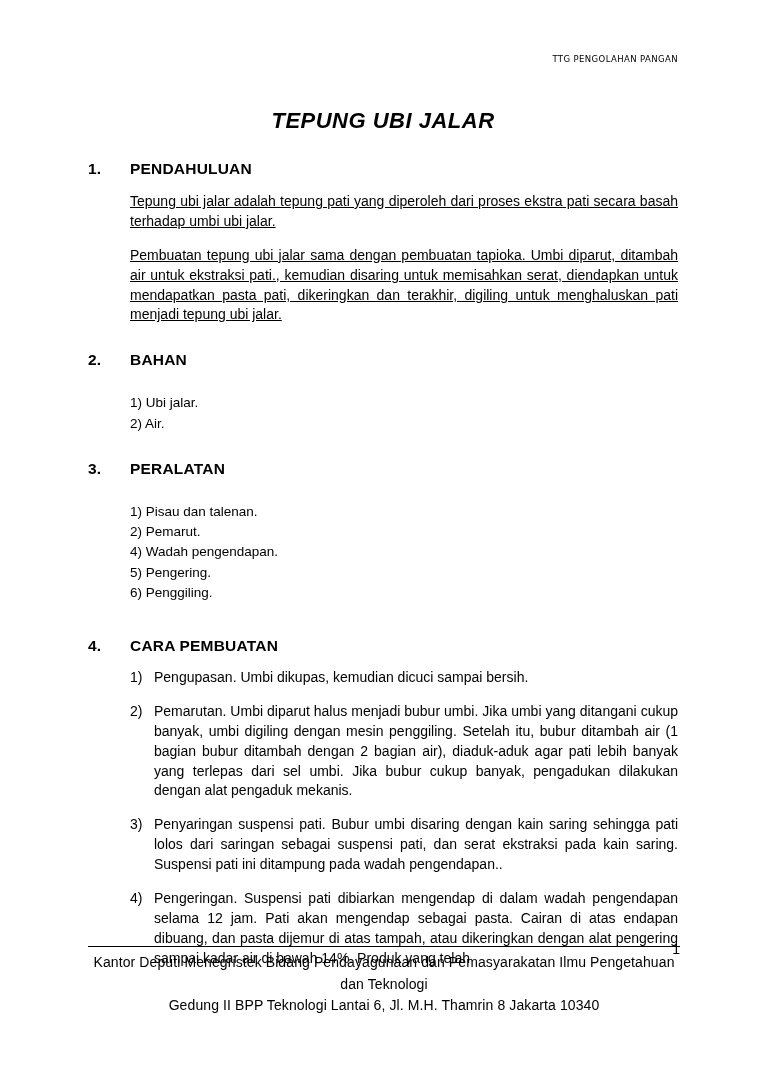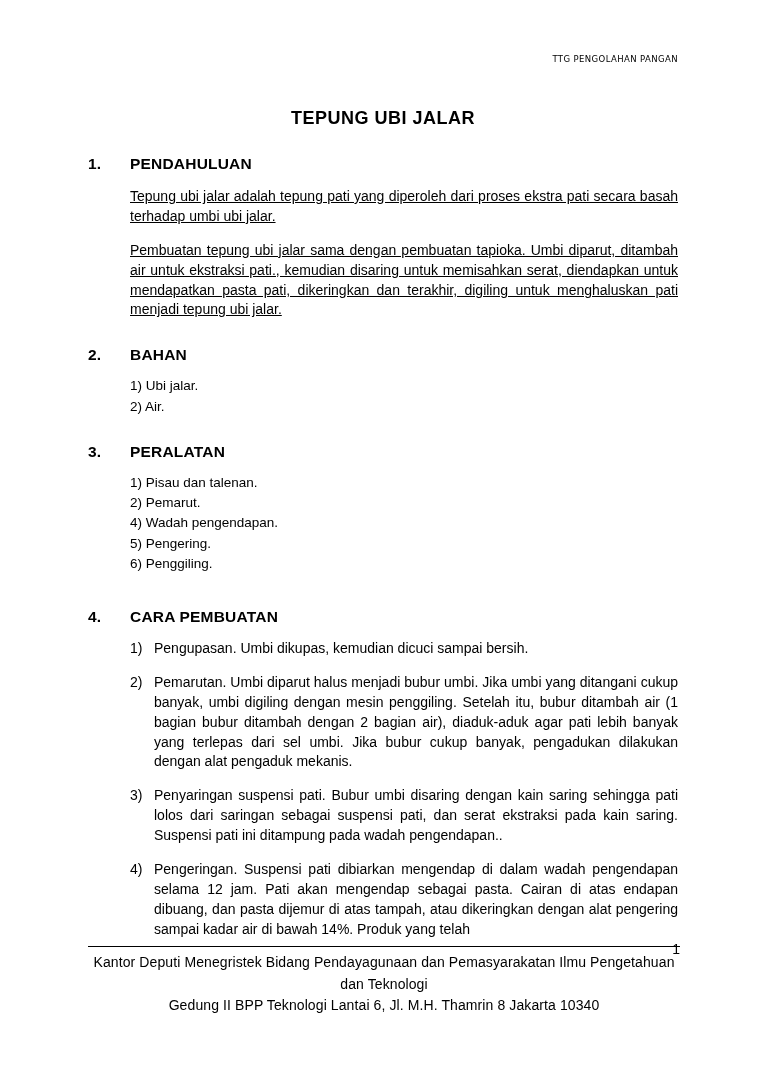--- a/index.html
+++ b/index.html
@@ -25,24 +25,25 @@
   .header-right {
     text-align: right;
     font-size: 8.5px;
     letter-spacing: 0.4px;
     color: #000;
     font-family: "DejaVu Sans", sans-serif;
     margin: 0 0 0 0;
   }
   .doc-title {
     text-align: center;
-    font-size: 18px;
+    font-size: 22px;
     font-weight: bold;
     letter-spacing: 0.5px;
     margin: 44px 0 0 0;
+    font-style: italic;
   }
   .section {
     margin-top: 26px;
   }
   .section-head {
     display: flex;
     align-items: baseline;
     font-size: 15.5px;
     font-weight: bold;
     letter-spacing: 0.2px;
@@ -66,21 +67,21 @@
   }
   .body-block p {
     margin: 0 0 14px 0;
     text-decoration: underline;
   }
   .body-block p:last-child {
     margin-bottom: 0;
   }
   .list {
     margin-left: 42px;
-    margin-top: 12px;
+    margin-top: 24px;
     font-size: 13.5px;
     line-height: 1.5;
   }
   .list div {
     white-space: pre;
   }
   .steps {
     margin-left: 42px;
     margin-top: 13px;
     font-size: 14px;

